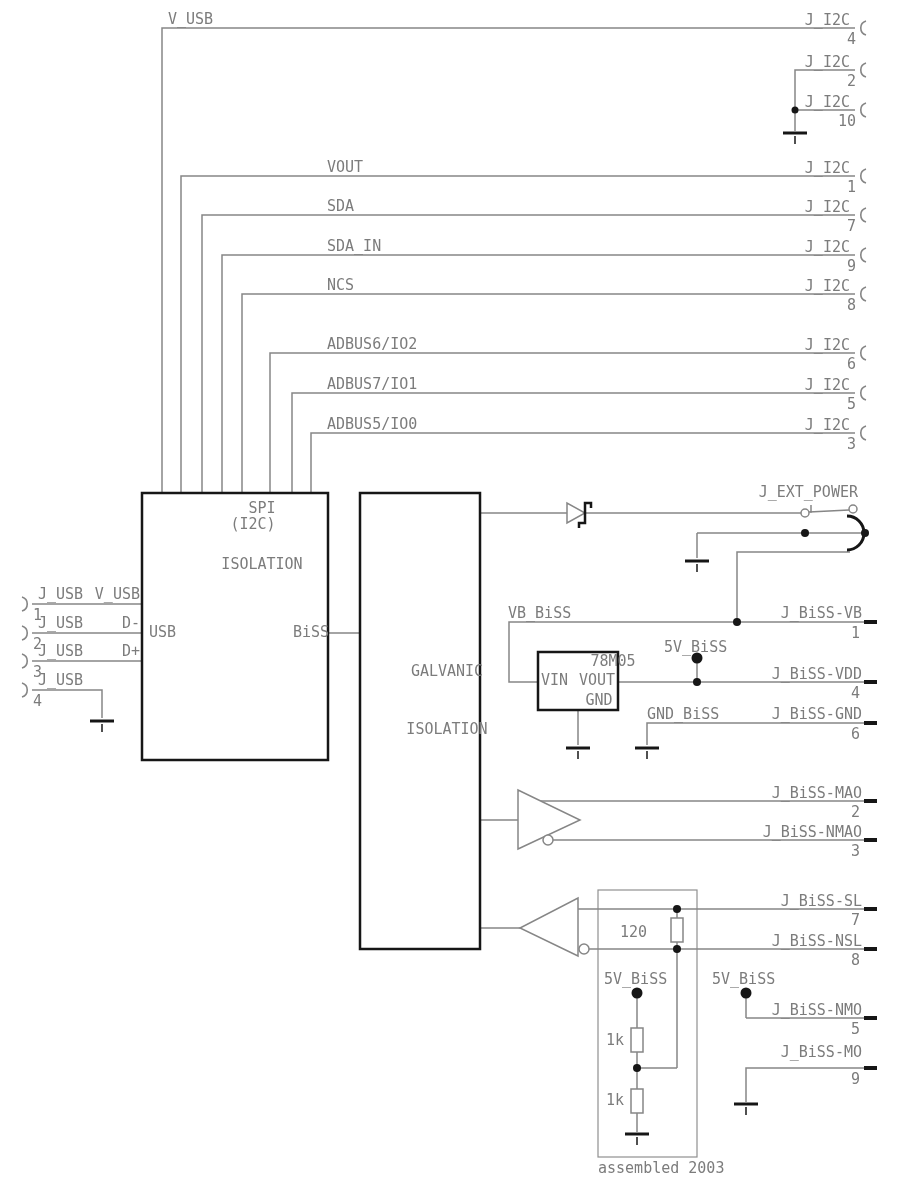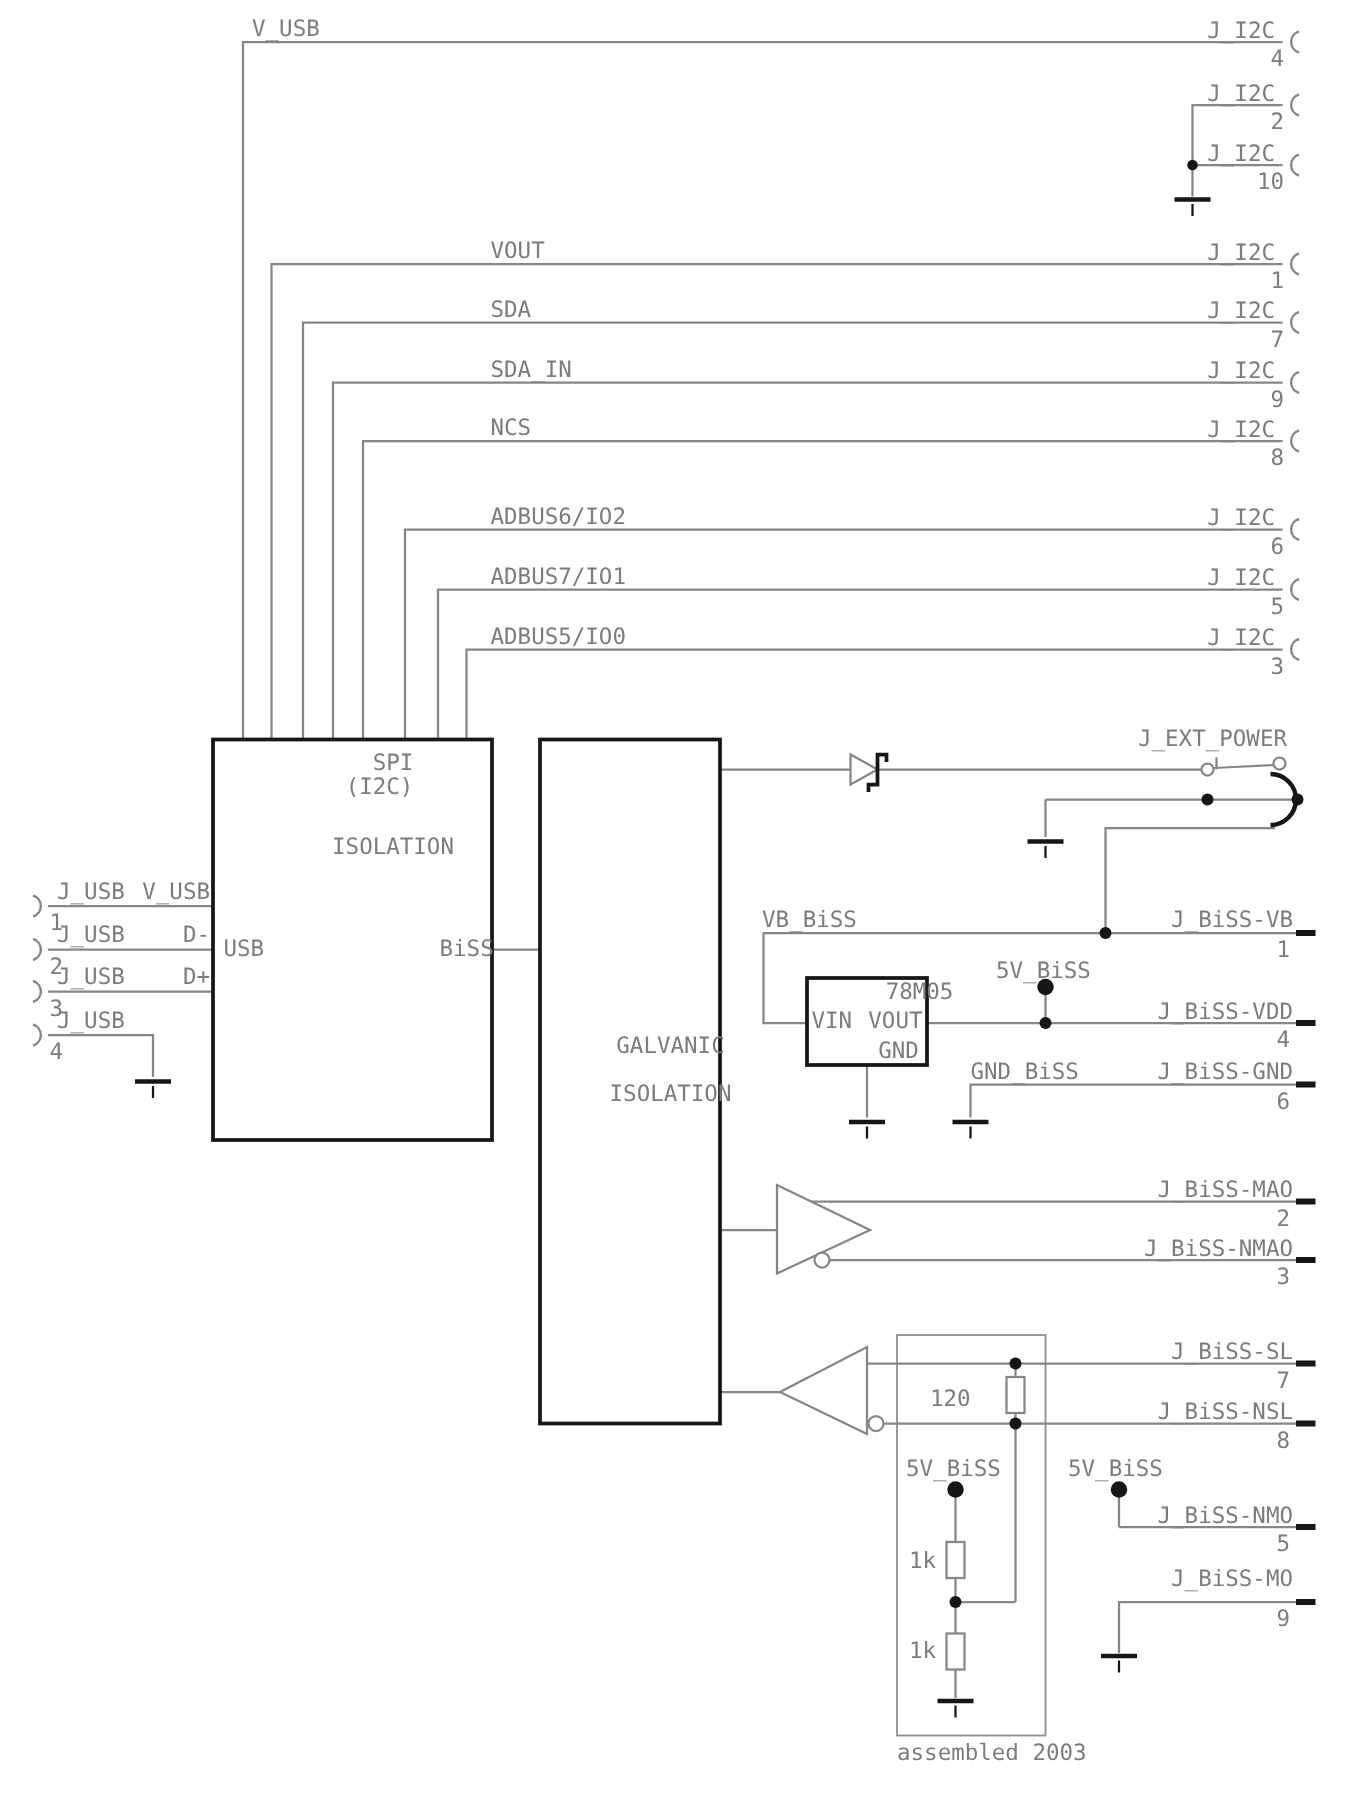--- a/index.html
+++ b/index.html
@@ -190,21 +190,21 @@
 <span class="lbl" style="right:757px;top:587px">V_USB</span>
 <span class="lbl" style="right:757px;top:616px">D-</span>
 <span class="lbl" style="right:757px;top:644px">D+</span>
 
 <div class="lbl ctr" style="left:142px;top:501px;width:186px">SPI</div>
 <div class="lbl ctr" style="left:142px;top:517px;width:168px">(I2C)</div>
 <div class="lbl ctr" style="left:142px;top:557px;width:186px">ISOLATION</div>
 <span class="lbl" style="left:149px;top:625px">USB</span>
 <span class="lbl" style="left:293px;top:625px">BiSS</span>
 
-<div class="lbl ctr" style="left:360px;top:690px;width:120px">GALVANIC</div>
+<div class="lbl ctr" style="left:360px;top:664px;width:120px">GALVANIC</div>
 <div class="lbl ctr" style="left:360px;top:722px;width:120px">ISOLATION</div>
 
 <span class="lbl" style="right:39px;top:485px">J_EXT_POWER</span>
 
 <div class="lbl ctr" style="left:538px;top:654px;width:96px">78M05</div>
 <span class="lbl" style="left:541px;top:673px">VIN</span>
 <span class="lbl" style="right:282px;top:673px">VOUT</span>
 <div class="lbl ctr" style="left:538px;top:693px;width:68px">GND</div>
 
 <span class="lbl" style="left:508px;top:606px">VB_BiSS</span>

